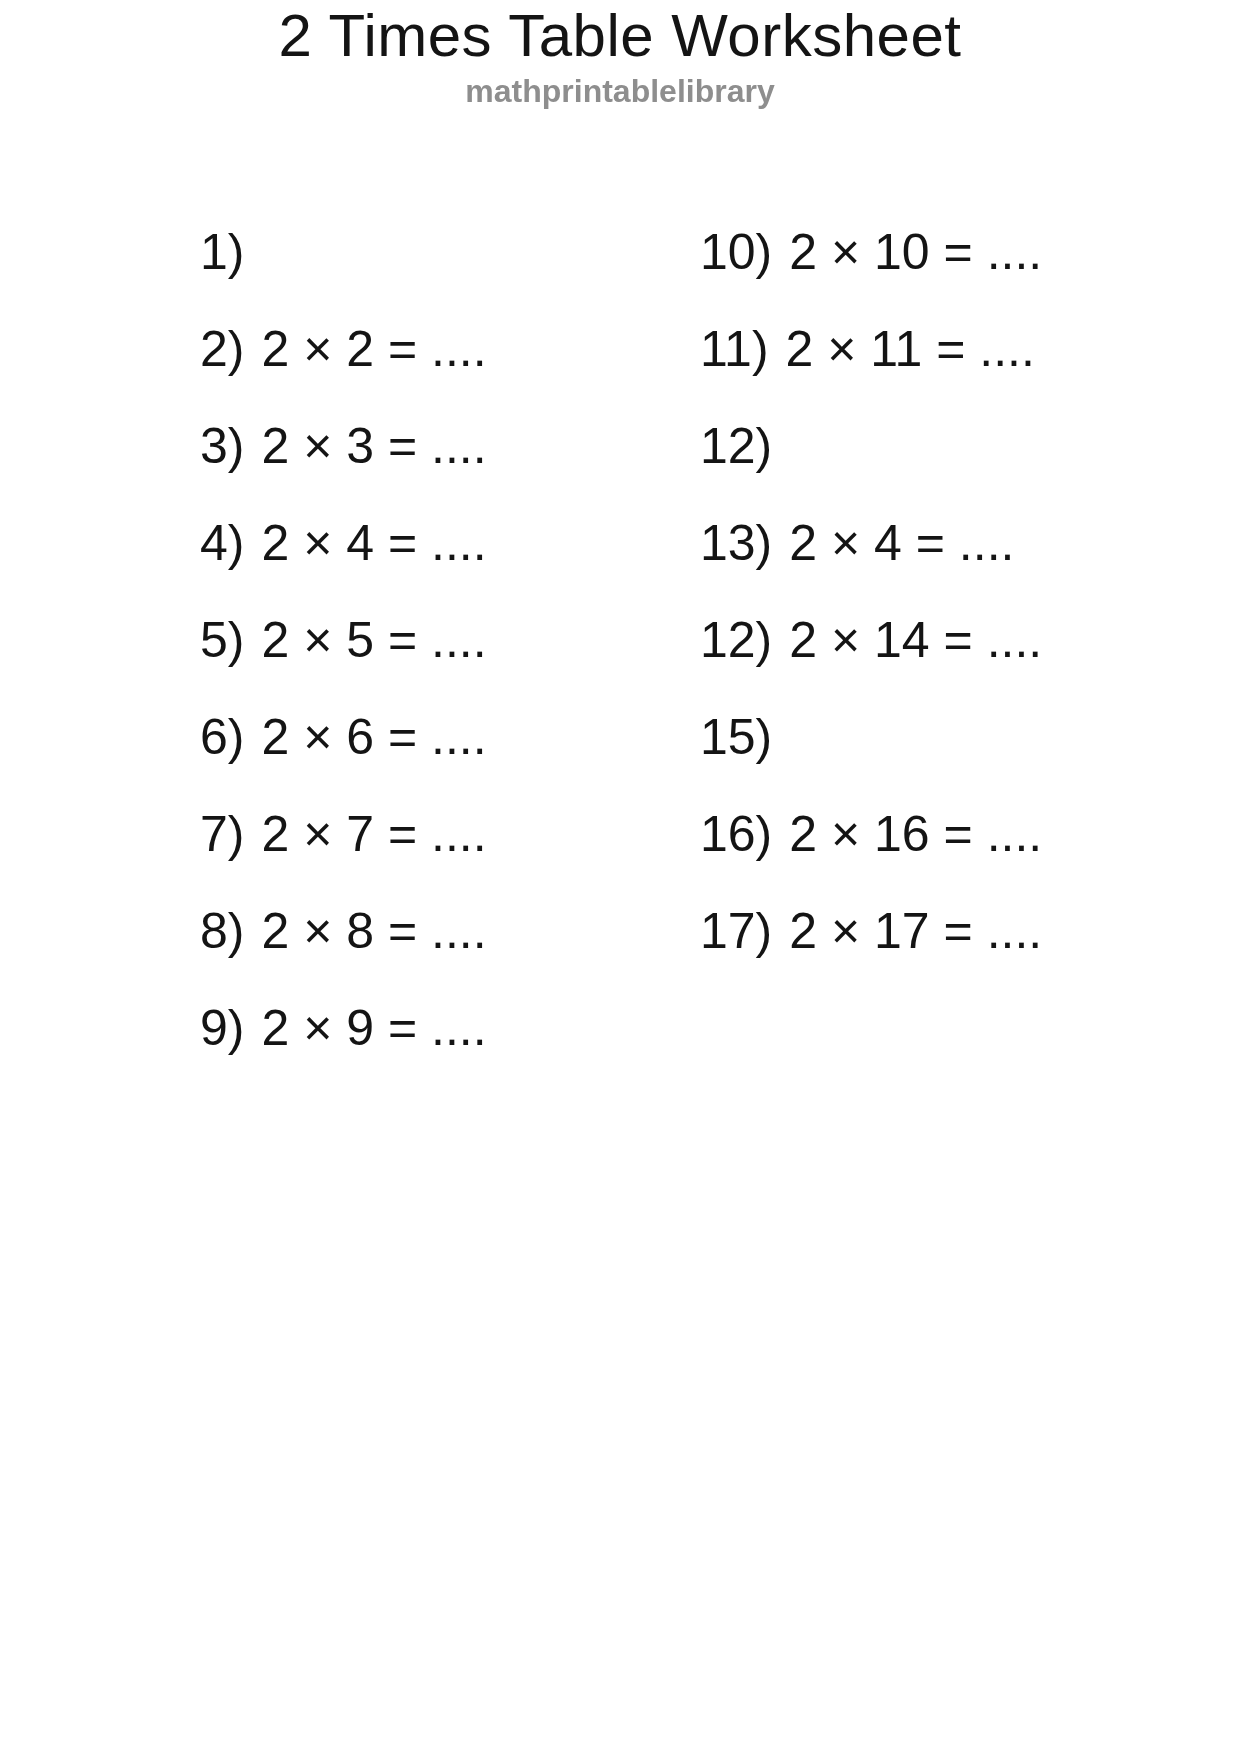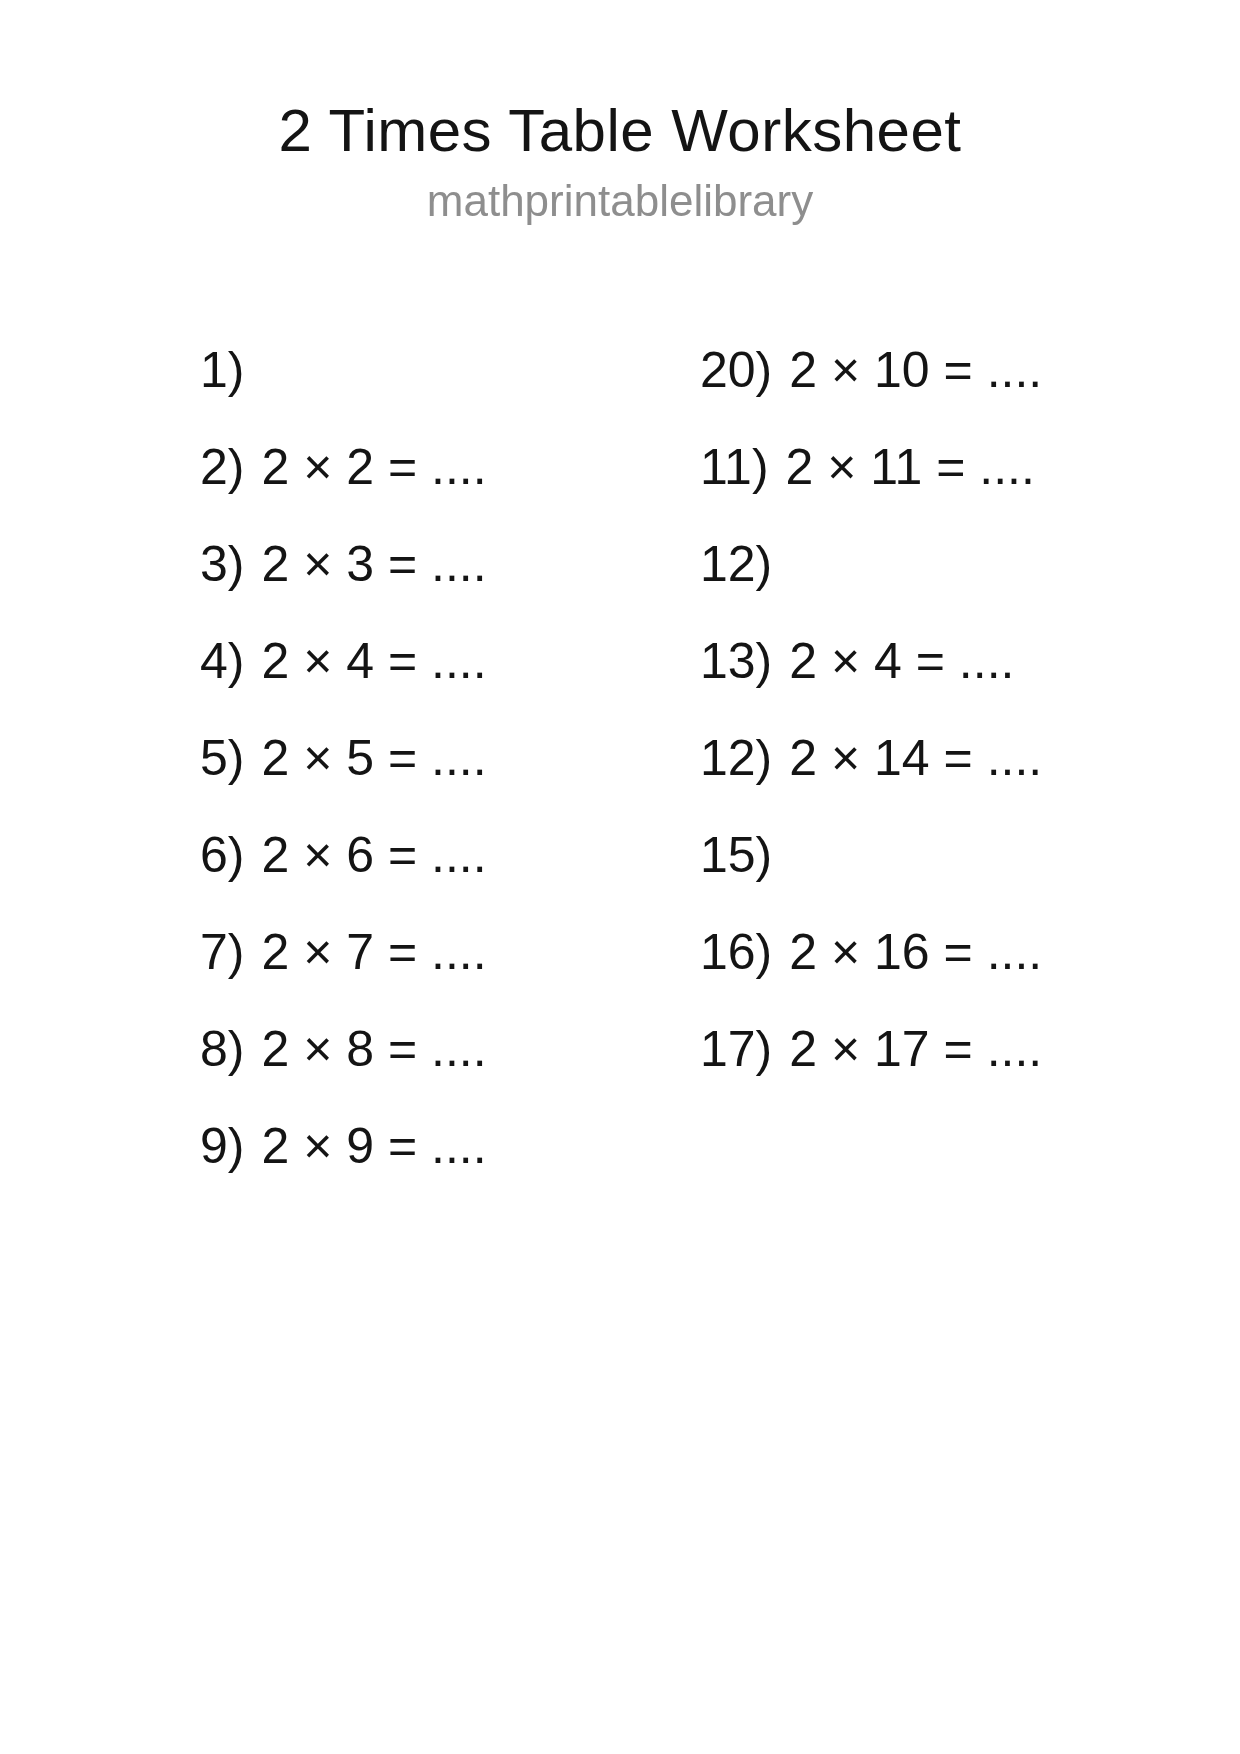--- a/index.html
+++ b/index.html
@@ -12,34 +12,32 @@
   .page {
     position: relative;
     width: 1240px;
     height: 1754px;
     background: var(--bg-color);
     font-family: "Liberation Sans", "DejaVu Sans", sans-serif;
     color: var(--text-color);
     overflow: hidden;
   }
   .title {
-    padding-top: 95px;
     text-align: center;
     font-size: 60px;
     line-height: 1.2;
     font-weight: 400;
     letter-spacing: 0.5px;
     color: var(--text-color);
   }
   .subtitle {
-    margin-top: 8px;
     text-align: center;
-    font-size: 44px;
+    font-size: 32px;
     line-height: 1.2;
-    font-weight: 400;
+    font-weight: 700;
     color: var(--subtitle-color);
   }
   .problems {
     display: flex;
     margin-top: 112px;
     padding-left: 200px;
   }
   .col {
     width: 500px;
     display: flex;
@@ -106,21 +104,21 @@
     <span class="expr">2 × 8 = ....</span>
   </div>
 
   <div class="problem">
     <span class="num">9)</span>
     <span class="expr">2 × 9 = ....</span>
   </div>
 </div>
     <div class="col">
   <div class="problem">
-    <span class="num">20)</span>
+    <span class="num">10)</span>
     <span class="expr">2 × 10 = ....</span>
   </div>
 
   <div class="problem">
     <span class="num">11)</span>
     <span class="expr">2 × 11 = ....</span>
   </div>
 
   <div class="problem">
     <span class="num">12)</span>

